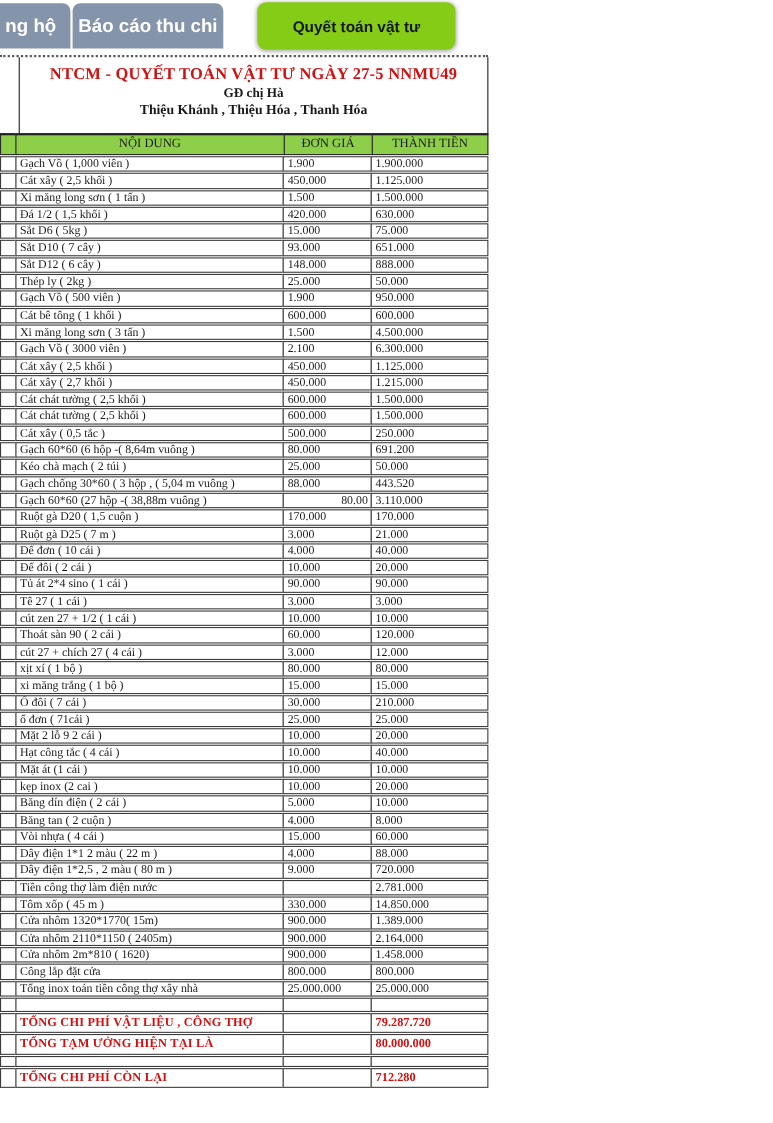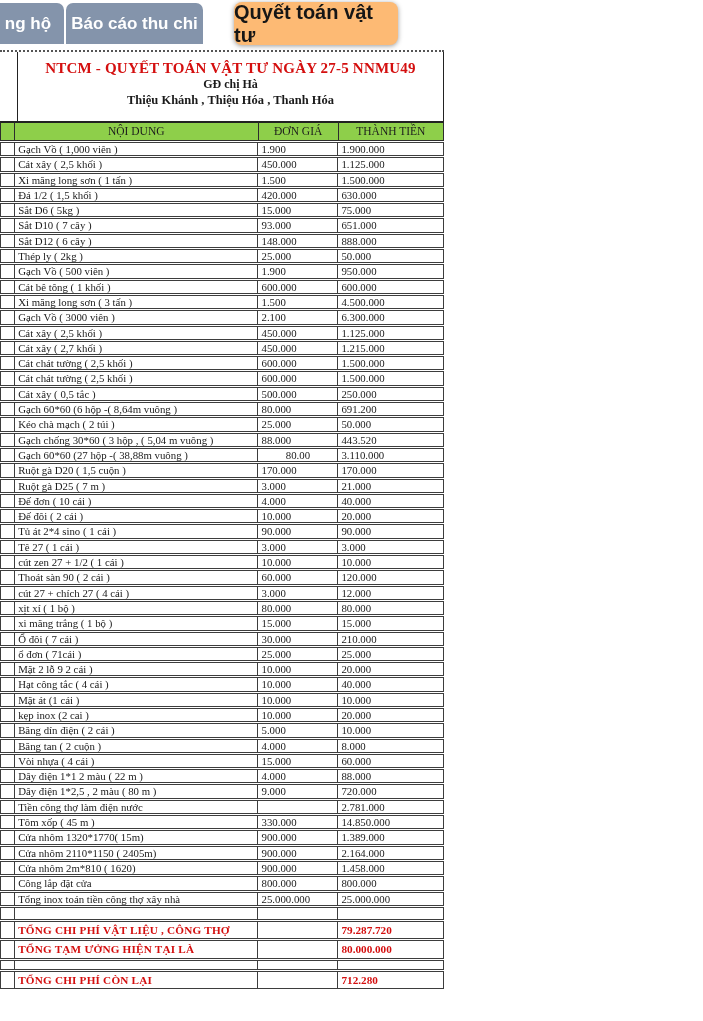--- a/index.html
+++ b/index.html
@@ -11,22 +11,22 @@
   .tabbar{position:absolute;top:0;left:0;width:703px;height:47px;background:#fff;}
   .tab{
     position:absolute;top:3px;height:41px;background:#8494ab;color:#fff;
     font-family:"Liberation Sans",sans-serif;font-weight:bold;font-size:17px;
     display:flex;align-items:center;justify-content:center;
     border-radius:7px 7px 0 0;box-sizing:border-box;cursor:pointer;
   }
   .tab-partial{left:-42px;width:106px;padding-left:34px;}
   .tab-2{left:66px;width:137px;}
   .tab-active{
-    left:234px;width:164px;top:2px;height:43px;
-    background:#fdba74;color:#161616;font-size:20px;
+    left:234px;width:180px;top:2px;height:43px;
+    background:#84cc16;color:#161616;font-size:14px;
     border-radius:8px;box-shadow:0 1px 5px rgba(0,0,0,.4);z-index:2;
   }
   
   .sheet{position:absolute;top:50px;left:0;width:444px;border-top:2px dotted #555;}
   
   .title-row{display:flex;}
   .t-sliver{width:17px;border-right:1px solid #222;}
   .t-main{flex:1;text-align:center;border-right:1px solid #222;height:69px;box-sizing:border-box;padding-top:7px;}
   .t-line1{color:#d40f0f;font-weight:bold;font-size:15px;letter-spacing:.2px;line-height:18px;}
   .t-line2{color:#1a1a1a;font-weight:bold;font-size:12px;line-height:15px;}
@@ -48,21 +48,21 @@
     background:#8ecf4a;height:20px;line-height:17px;font-weight:normal;
     font-size:11.5px;text-align:center;border:1px solid #2d2d2d;border-top:2px solid #222;
     color:#1c1c1c;padding:0 2px;
   }
   
   .trow.red .cell{height:18.5px;line-height:17px;}
   .trow.red .w-name{color:#d40f0f;font-weight:bold;font-size:11.2px;letter-spacing:.2px;}
   .trow.red .w-total{color:#d40f0f;font-weight:bold;font-size:11.2px;}
   .trow.blank .cell{height:13px;}
   .trow.blank-sm .cell{height:10px;}
-  .trow.pl .w-price{text-align:center;}
+  .trow.pl .w-price{text-align:right;}
 </style>
 </head>
 <body>
 
 <div class="tabbar">
   <div class="tab tab-partial">
     <span>ng hộ</span>
   </div>
   <div class="tab tab-2">
     <span>Báo cáo thu chi</span>

